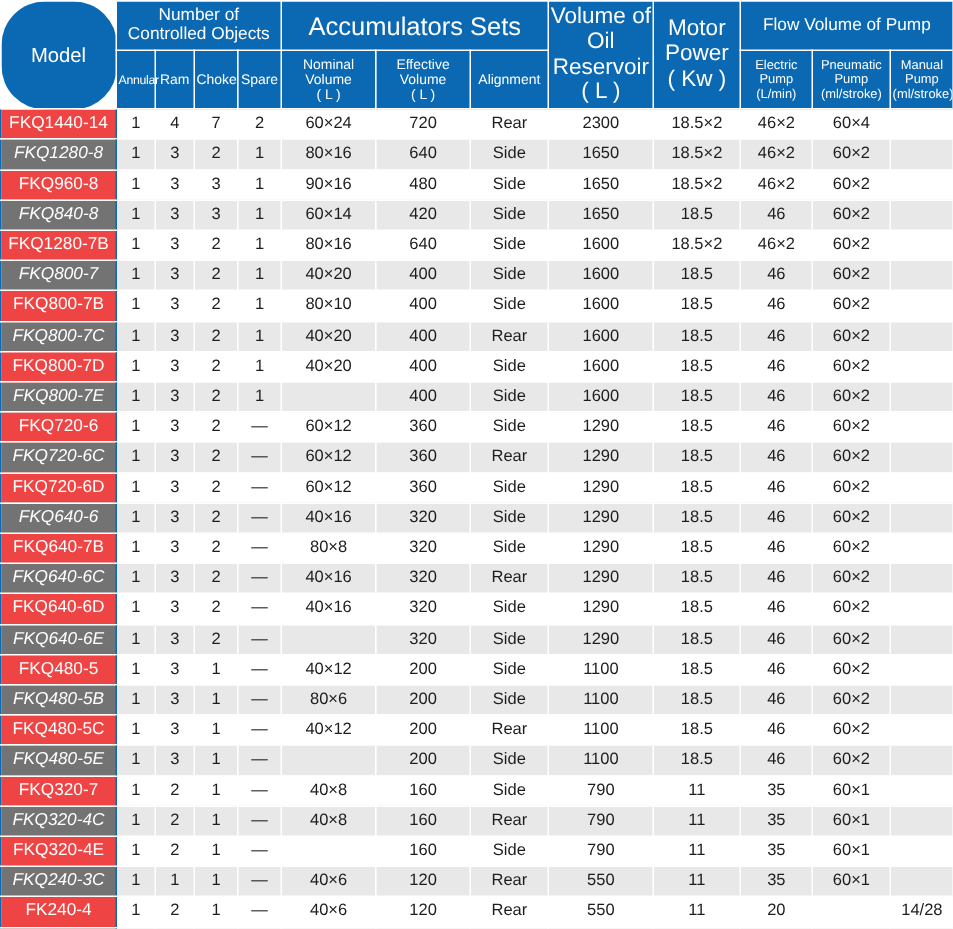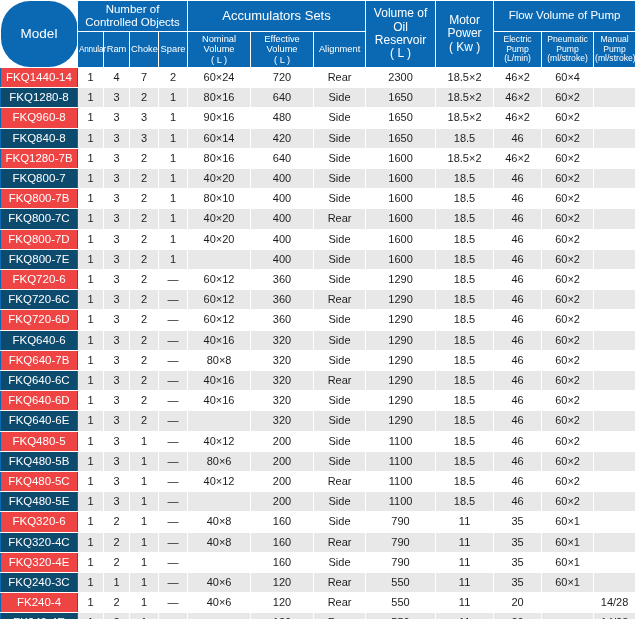--- a/index.html
+++ b/index.html
@@ -36,25 +36,25 @@
   thead th {
     background: #0b69b4;
     color: #ffffff;
     font-weight: normal;
     border: 1px solid #ffffff;
     padding: 2px 1px;
     line-height: 1.12;
     vertical-align: middle;
     text-align: center;
   }
-  th.grp-big   { font-size: 13px; }
+  th.grp-big   { font-size: 17px; }
   th.grp-mid   { font-size: 11.5px; }
   th.sub-sm    { font-size: 8.2px; letter-spacing: -0.2px; }
   th.sub-md    { font-size: 9.3px; }
-  th.sub-lg    { font-size: 12px; }
+  th.sub-lg    { font-size: 15px; }
   th.model-th  { font-size: 13.5px; border-radius: 29px; }
   th.pumpsub   { font-size: 8.6px; line-height: 1.1; }
 
   tbody td {
     border: 1px solid #ffffff;
     text-align: center;
     font-size: 11px;
     color: #1d1d1d;
     height: 19.2px;
     padding: 0;
@@ -63,21 +63,21 @@
   }
   tbody td.model {
     background: #ef4444;
     color: #ffffff;
     font-size: 11.5px;
     border-left: 1px solid #0b69b4;
     border-right: 1px solid #0b69b4;
     border-top: 1px solid #ffffff;
     border-bottom: 1px solid #ffffff;
   }
-  tbody tr.alt td.model { background: #0c4a6e; }
+  tbody tr.alt td.model { background: #737373; font-style: italic; }
   tbody tr td.cell { background: #ffffff; }
   tbody tr.alt td.cell { background: #e8e8e8; }
 </style>
 </head>
 <body>
 
 <table id="spec-table">
   <colgroup>
     <col class="c-model">
       <col class="c-annular">
@@ -468,21 +468,21 @@
         <td class="cell"></td>
         <td class="cell">200</td>
         <td class="cell">Side</td>
         <td class="cell">1100</td>
         <td class="cell">18.5</td>
         <td class="cell">46</td>
         <td class="cell">60×2</td>
         <td class="cell"></td>
       </tr>
       <tr>
-        <td class="model">FKQ320-6</td>
+        <td class="model">FKQ320-7</td>
         <td class="cell">1</td>
         <td class="cell">2</td>
         <td class="cell">1</td>
         <td class="cell">—</td>
         <td class="cell">40×8</td>
         <td class="cell">160</td>
         <td class="cell">Side</td>
         <td class="cell">790</td>
         <td class="cell">11</td>
         <td class="cell">35</td>

